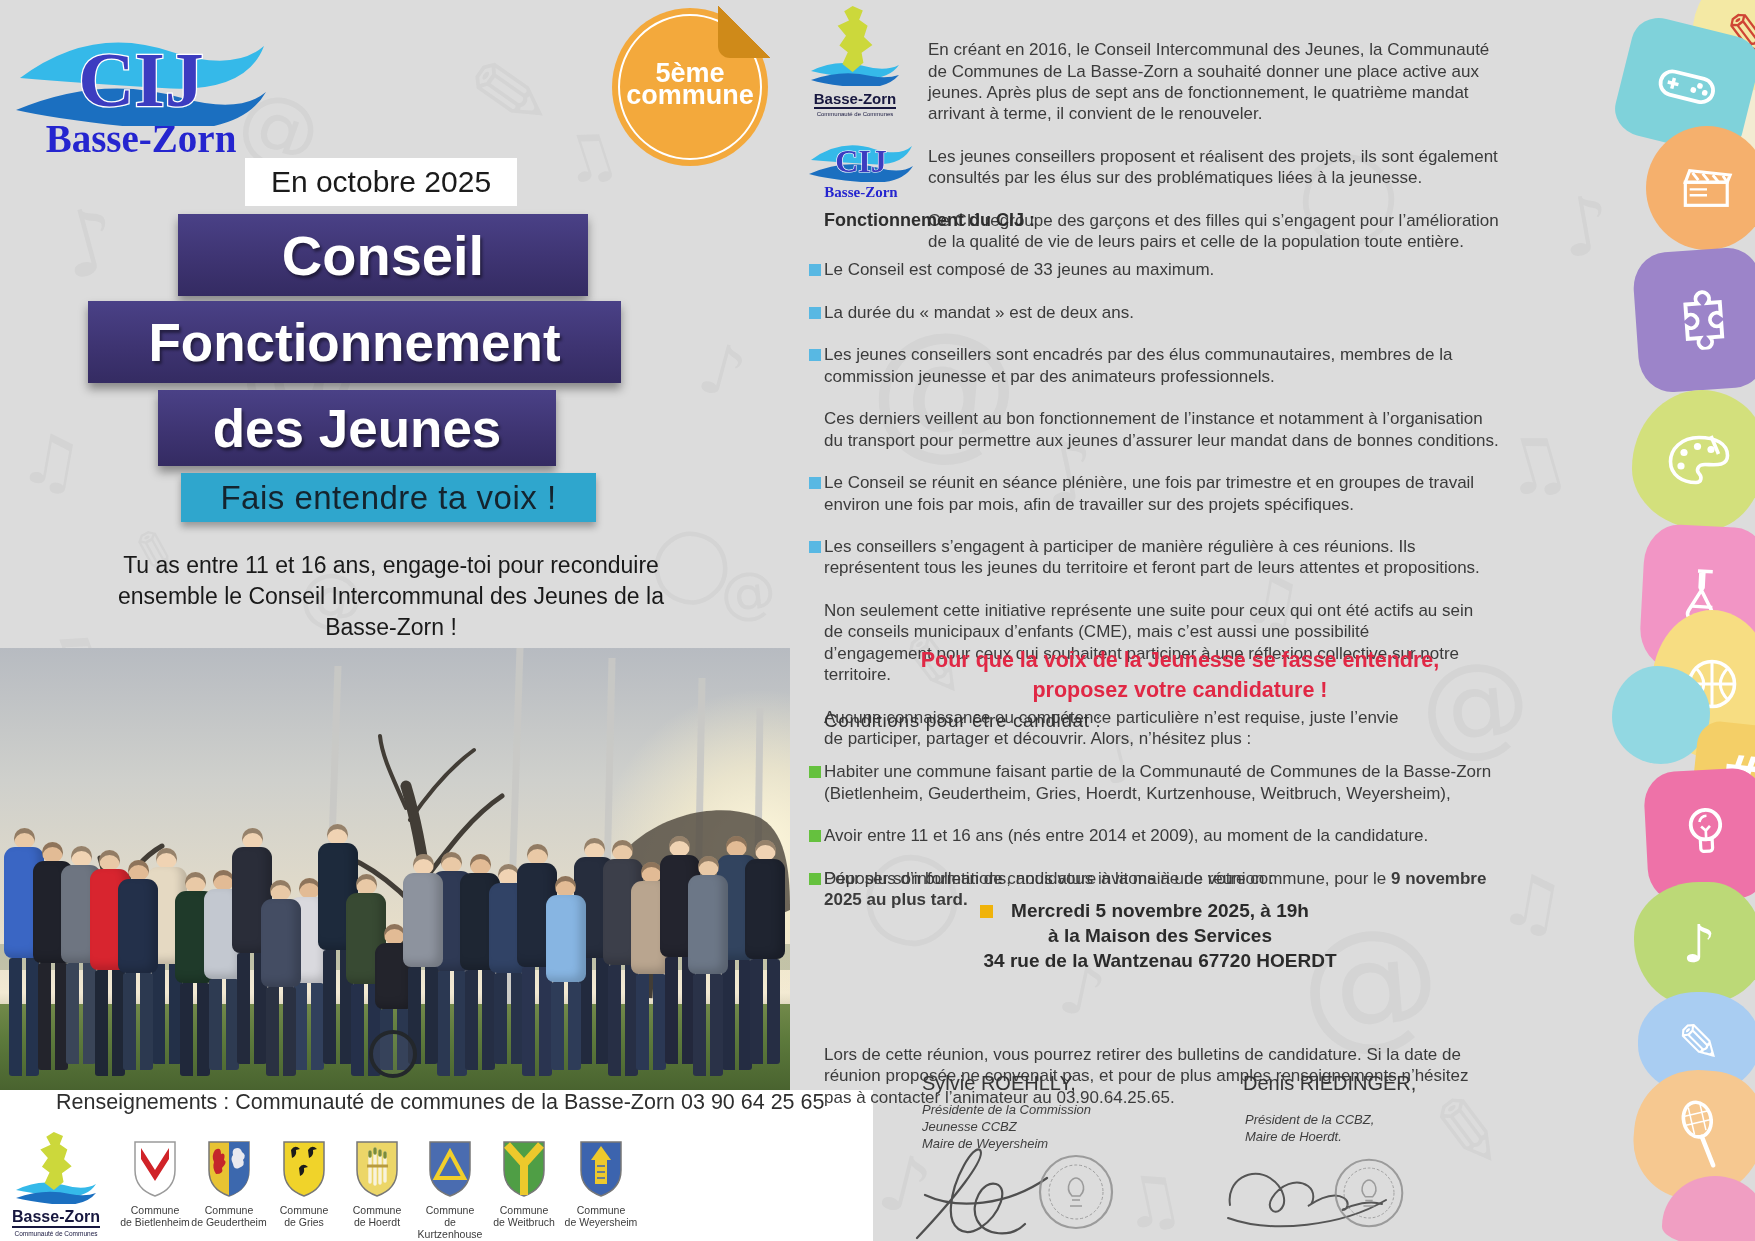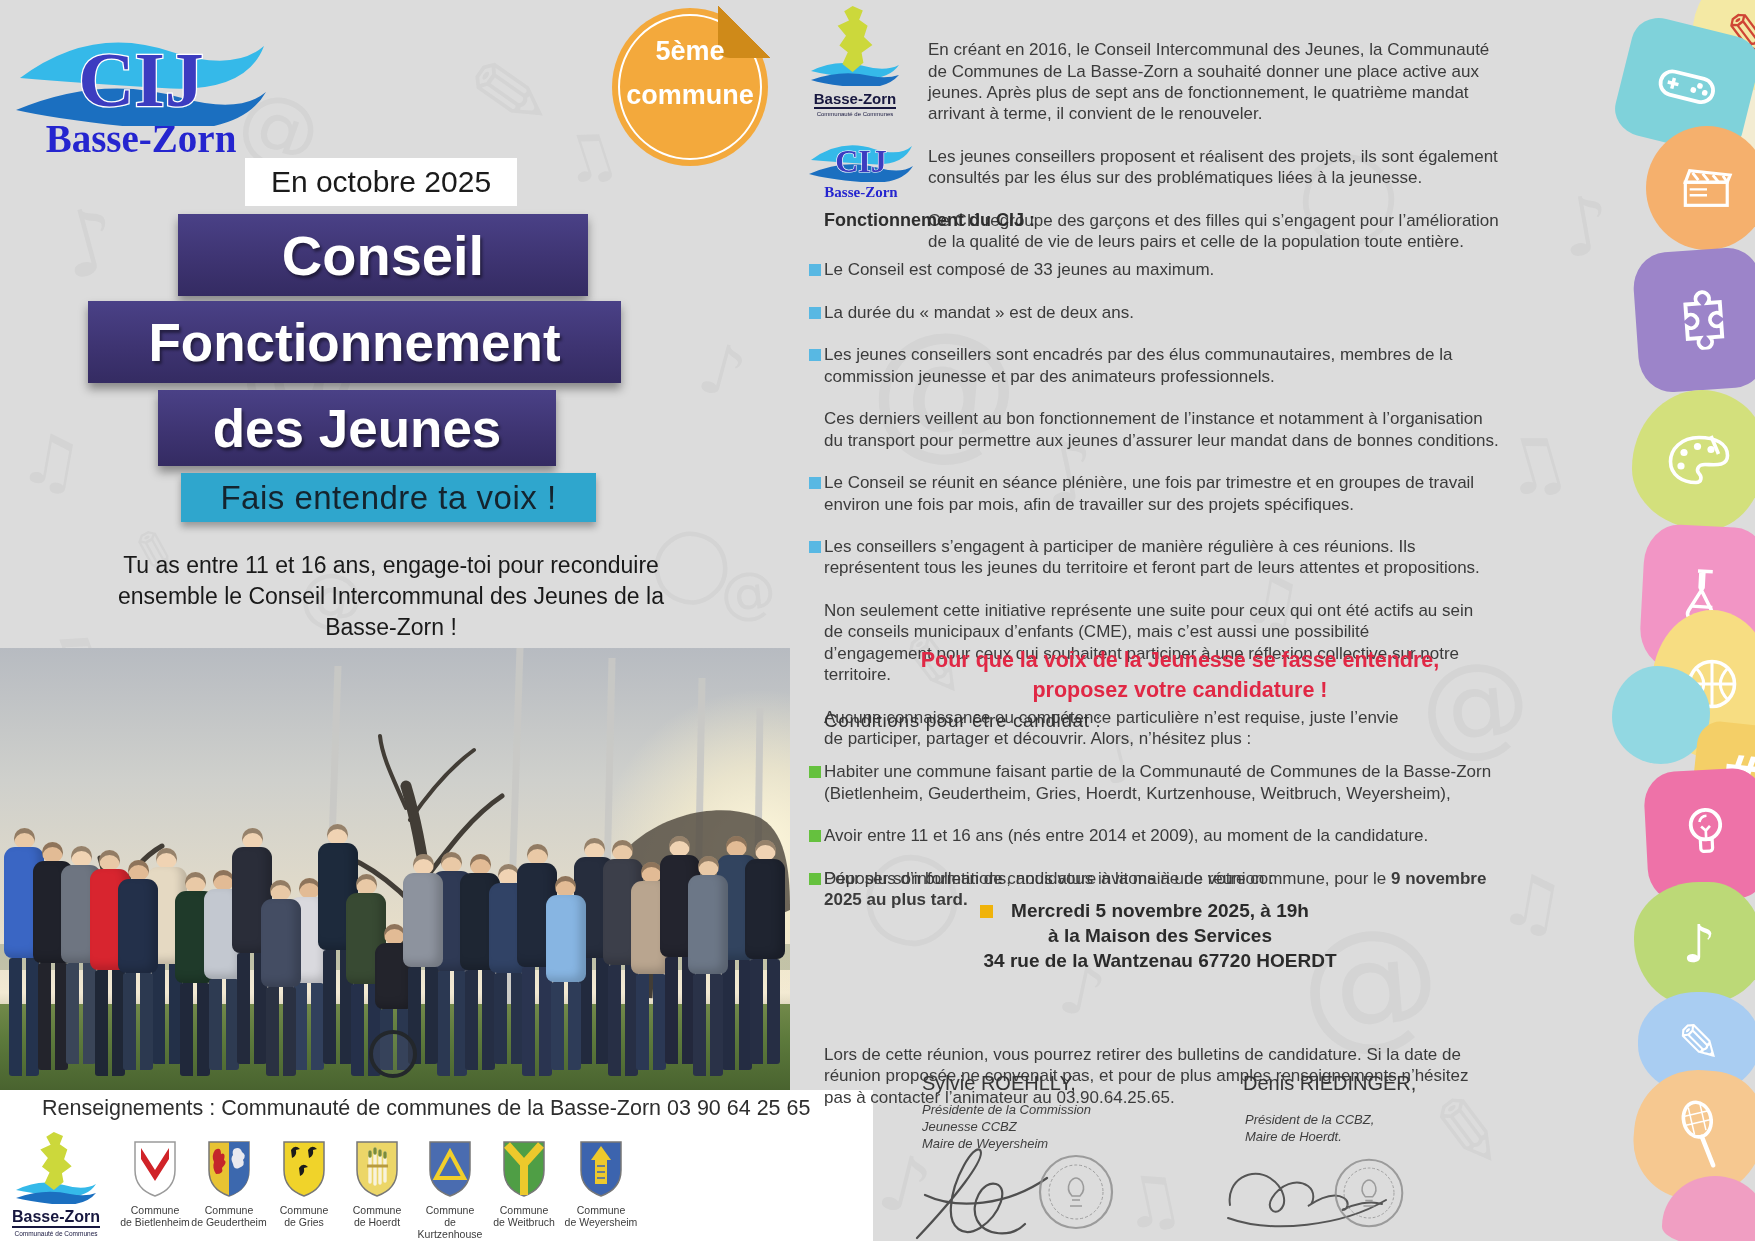--- a/index.html
+++ b/index.html
@@ -36,21 +36,21 @@
        background:radial-gradient(circle,rgba(255,248,220,.95) 0%,rgba(255,244,205,.55) 35%,rgba(255,244,205,0) 70%);}
   .grass{position:absolute;left:0;bottom:0;width:100%;height:86px;
          background:linear-gradient(180deg,#72894a 0%,#5d7a3c 40%,#49632f 100%);}
   .person{position:absolute;display:flex;flex-direction:column;align-items:center;}
   .person .head{width:21px;height:21px;border-radius:50%;box-shadow:inset 0 5px 0 rgba(40,30,20,.45);}
   .person .torso{width:40px;flex:1;border-radius:11px 11px 8px 8px;margin-top:-2px;box-shadow:inset -6px -4px 8px rgba(0,0,0,.18);}
   .person .legs{border-radius:3px;}
   .wheel{position:absolute;width:40px;height:40px;border:4px solid #23272b;border-radius:50%;background:rgba(255,255,255,.06);}
   
   .contact-bar{left:0;top:1090px;width:873px;height:36px;background:#fff;z-index:3;
-               display:flex;align-items:center;padding-left:42px;box-sizing:border-box;font-size:21.5px;color:#2e2e2e;}
+               display:flex;padding-left:56px;box-sizing:border-box;font-size:21.5px;color:#2e2e2e;}
   .logos-bar{left:0;top:1126px;width:873px;height:115px;background:#fff;z-index:3;}
   .ccbz-logo{position:absolute;text-align:center;}
   .ccbz-map{margin:0 auto;background:#ccd83b;
             clip-path:polygon(46% 0,63% 7%,57% 21%,71% 30%,65% 47%,79% 59%,61% 71%,64% 86%,46% 100%,29% 88%,38% 70%,24% 60%,35% 45%,21% 30%,40% 22%,32% 8%);}
   .ccbz-name{font-weight:bold;color:#17173f;border-bottom:2.5px solid #17173f;display:inline-block;line-height:1.05;}
   .ccbz-sub{color:#17173f;display:block;}
   .shield-box{position:absolute;width:76px;text-align:center;}
   .shield-cap{font-size:10.5px;color:#3c3c3c;line-height:1.15;margin-top:2px;}
   
   .r-txt{z-index:3;font-size:17px;line-height:21.3px;color:#3b3b3b;white-space:pre-line;}
@@ -77,21 +77,21 @@
       <path d="M8,56 Q80,2 160,30 Q222,50 252,24 Q234,72 150,66 Q66,61 8,56 Z" fill="#35b9e9"></path>
       <path d="M4,88 Q90,52 170,76 Q228,92 254,70 Q228,116 130,106 Q48,98 4,88 Z" fill="#1b6fc0"></path>
       <text x="129" y="84" text-anchor="middle" font-family="Liberation Serif, serif" font-weight="bold" font-size="78" fill="#3c3cc0" stroke="#ffffff" stroke-width="2.5" paint-order="stroke">CIJ</text>
     </svg>
     <span class="cij-name-big">Basse-Zorn</span>
   </div>
 
   <div class="abs badge">
     <div class="ring"></div>
     <div class="fold"></div>
-    <div class="btxt" style="top:28px;">5ème</div>
+    <div class="btxt" style="top:50px;">5ème</div>
     <div class="btxt" style="top:72px;">commune</div>
   </div>
 
   <div class="abs date-box">En octobre 2025</div>
 
   <div class="abs banner banner1">Conseil</div>
   <div class="abs banner banner2">Fonctionnement</div>
   <div class="abs banner banner3">des Jeunes</div>
   <div class="abs teal-banner">Fais entendre ta voix !</div>
 

